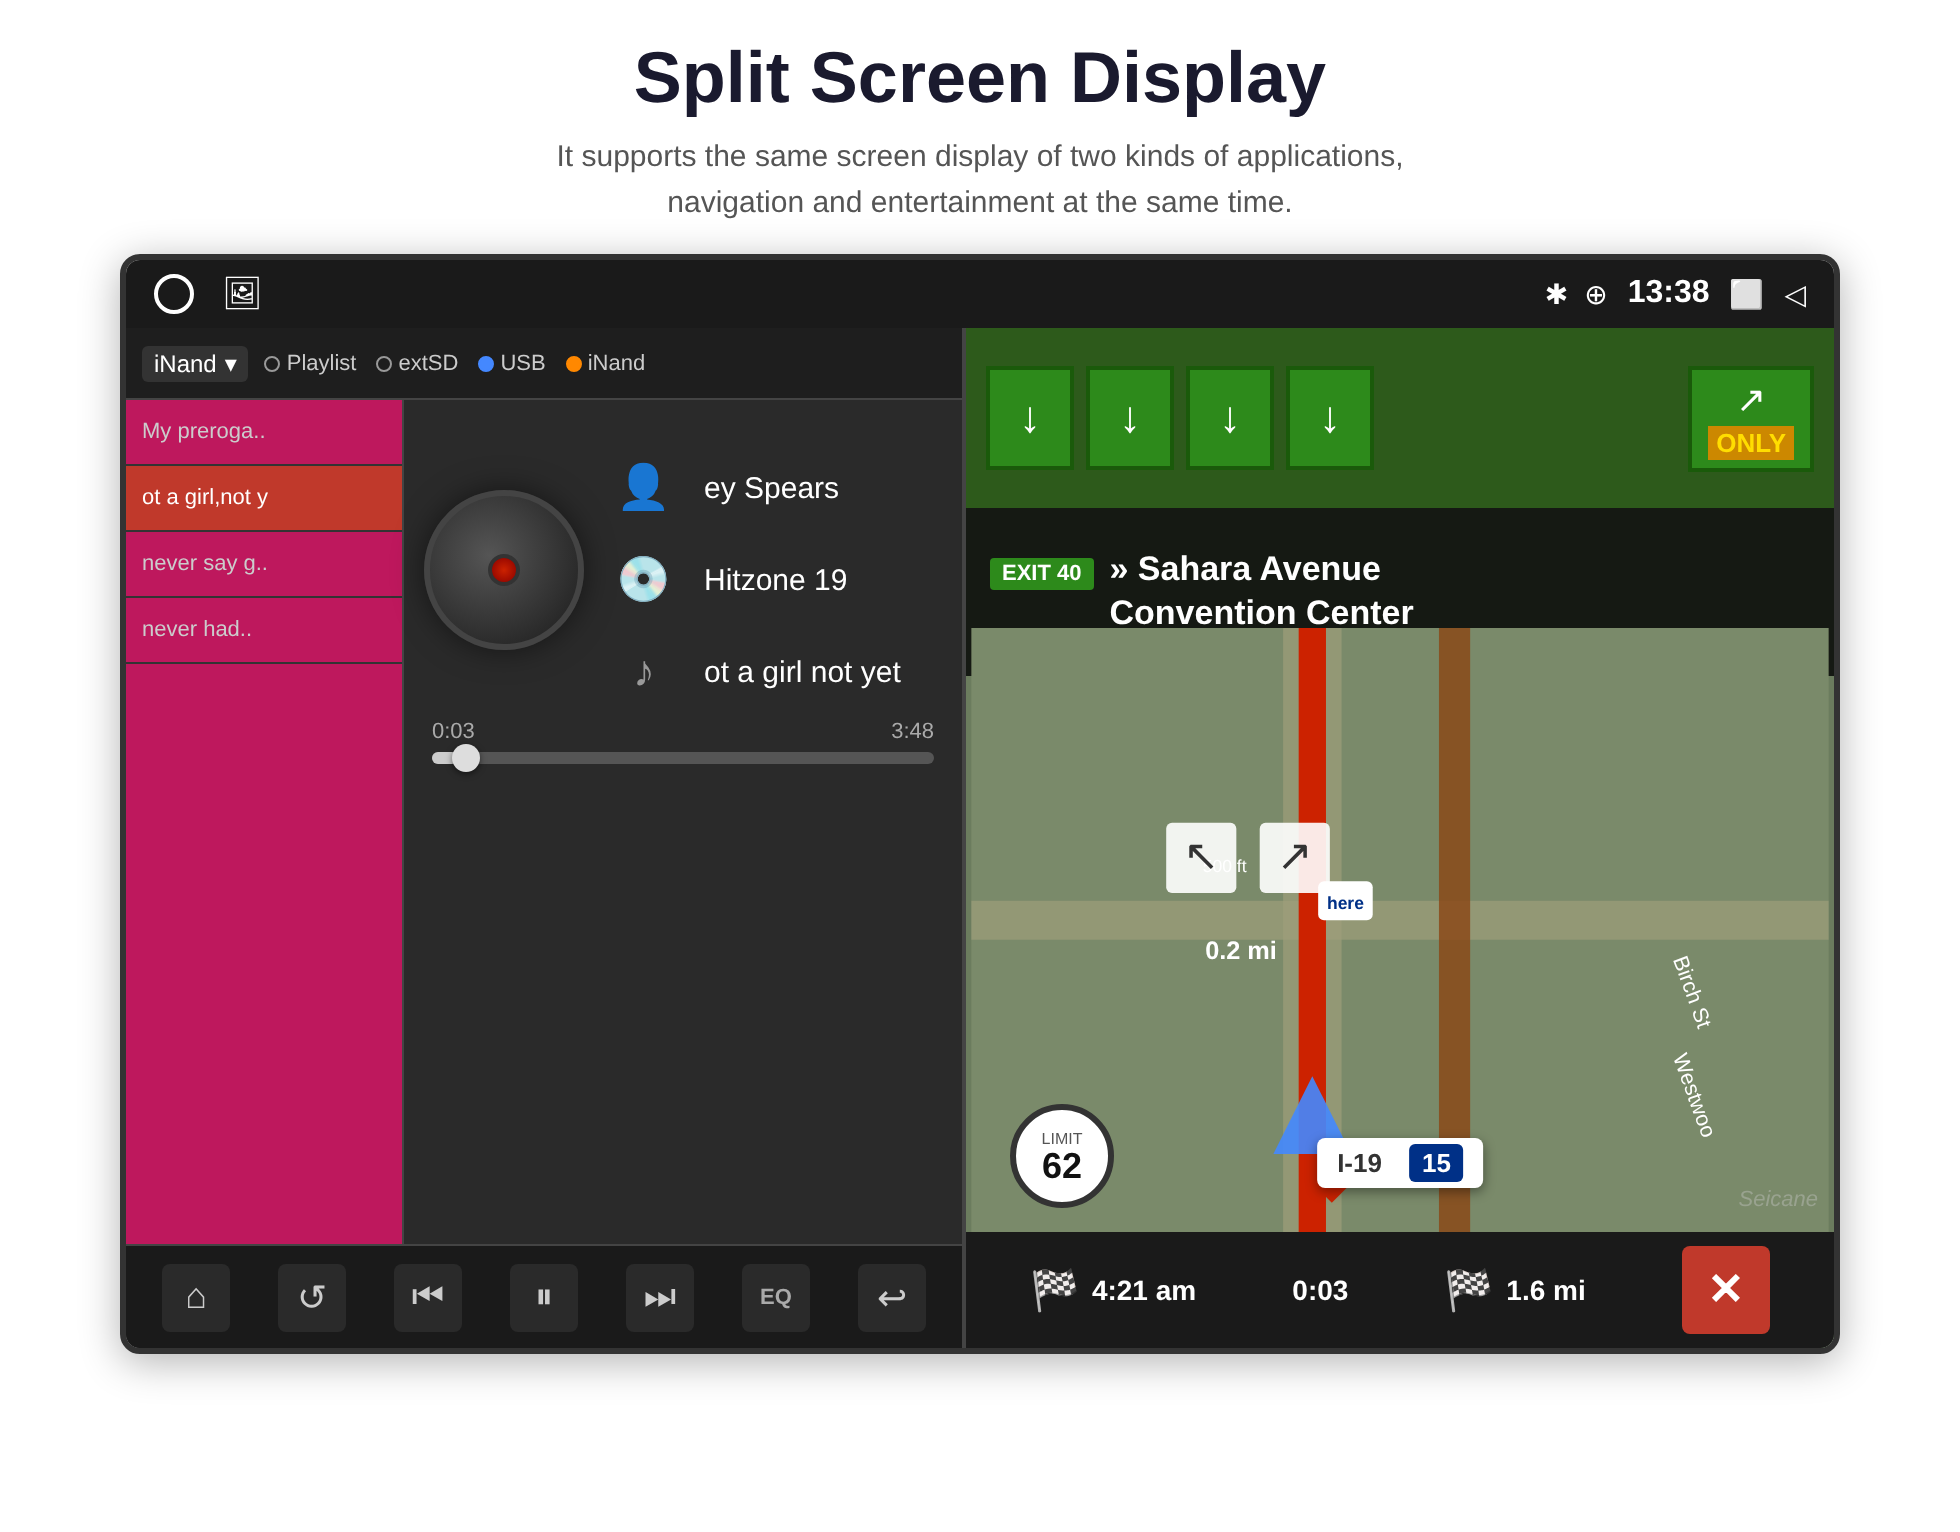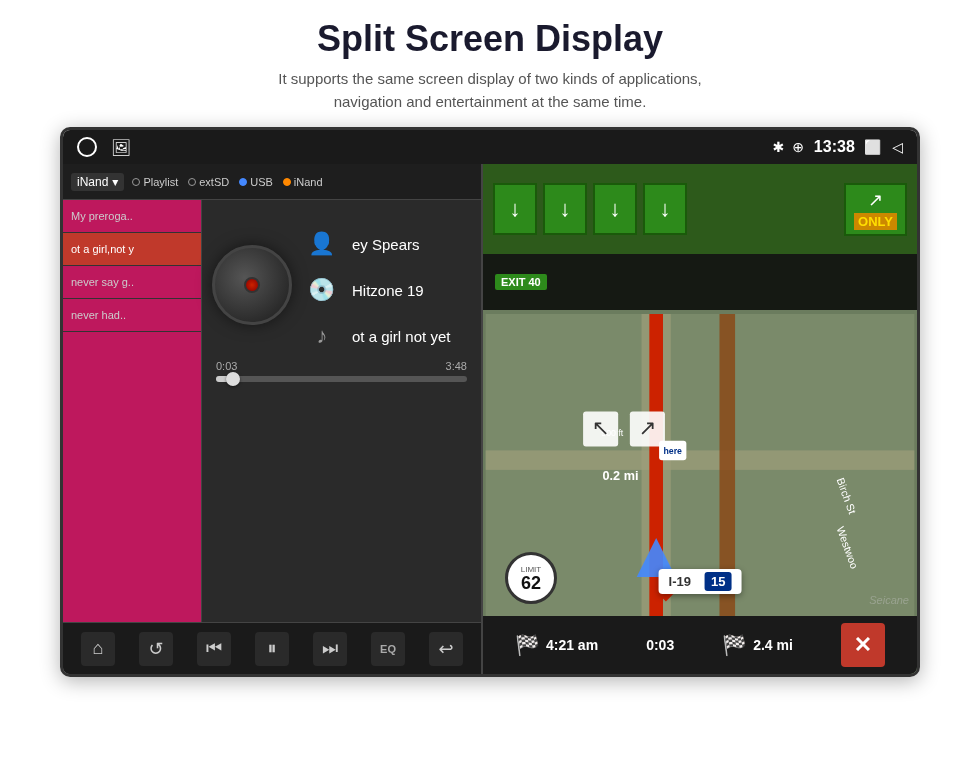--- a/index.html
+++ b/index.html
@@ -637,20 +637,24 @@
           </div>
           <div class="only-sign">
             <span class="only-arrow">↗</span>
             <span class="only-text">ONLY</span>
           </div>
         </div>
 
         <div class="nav-info-bar">
           <div class="nav-exit">
             <span class="exit-badge">EXIT 40</span>
+            <span class="nav-street">
+              <span>» Sahara Avenue</span><br>
+              <span>Convention Center</span>
+            </span>
           </div>
         </div>
 
         <div class="map-area">
           <svg class="map-svg" viewBox="0 0 440 310" xmlns="http://www.w3.org/2000/svg">
 
             <rect width="440" height="310" fill="#7a8a6a"></rect>
 
             <rect x="160" y="0" width="30" height="310" fill="#9e9e7a" opacity="0.7"></rect>
             <rect x="0" y="140" width="440" height="20" fill="#9e9e7a" opacity="0.7"></rect>
@@ -695,21 +699,21 @@
         <div class="nav-bottom-bar">
           <div class="nav-stat">
             <span class="checkered-flag">🏁</span>
             <span>4:21 am</span>
           </div>
           <div class="nav-stat">
             <span>0:03</span>
           </div>
           <div class="nav-stat">
             <span class="checkered-flag">🏁</span>
-            <span>2.4 mi</span>
+            <span>1.6 mi</span>
           </div>
           <div class="nav-close-btn">
             <span>✕</span>
           </div>
         </div>
 
       </div>
     </div>
 
   </div>

